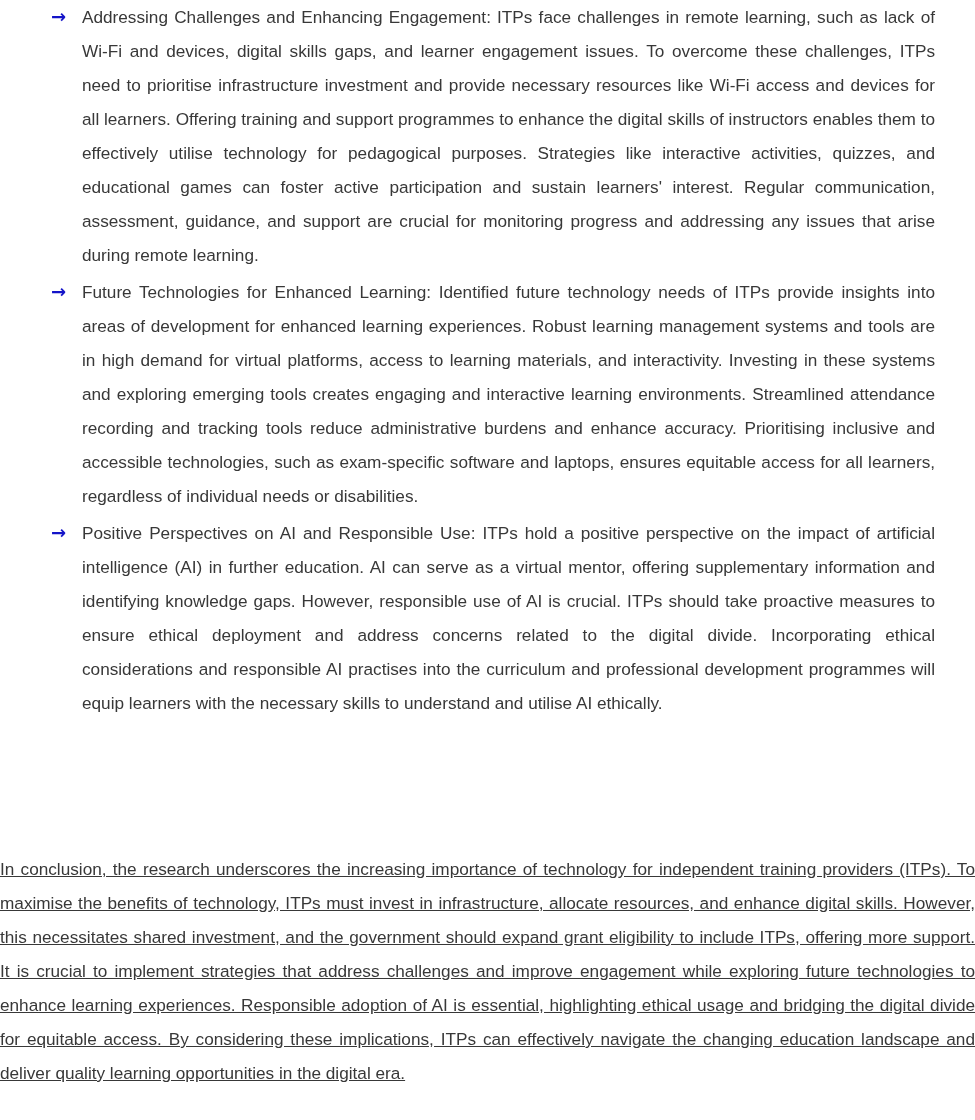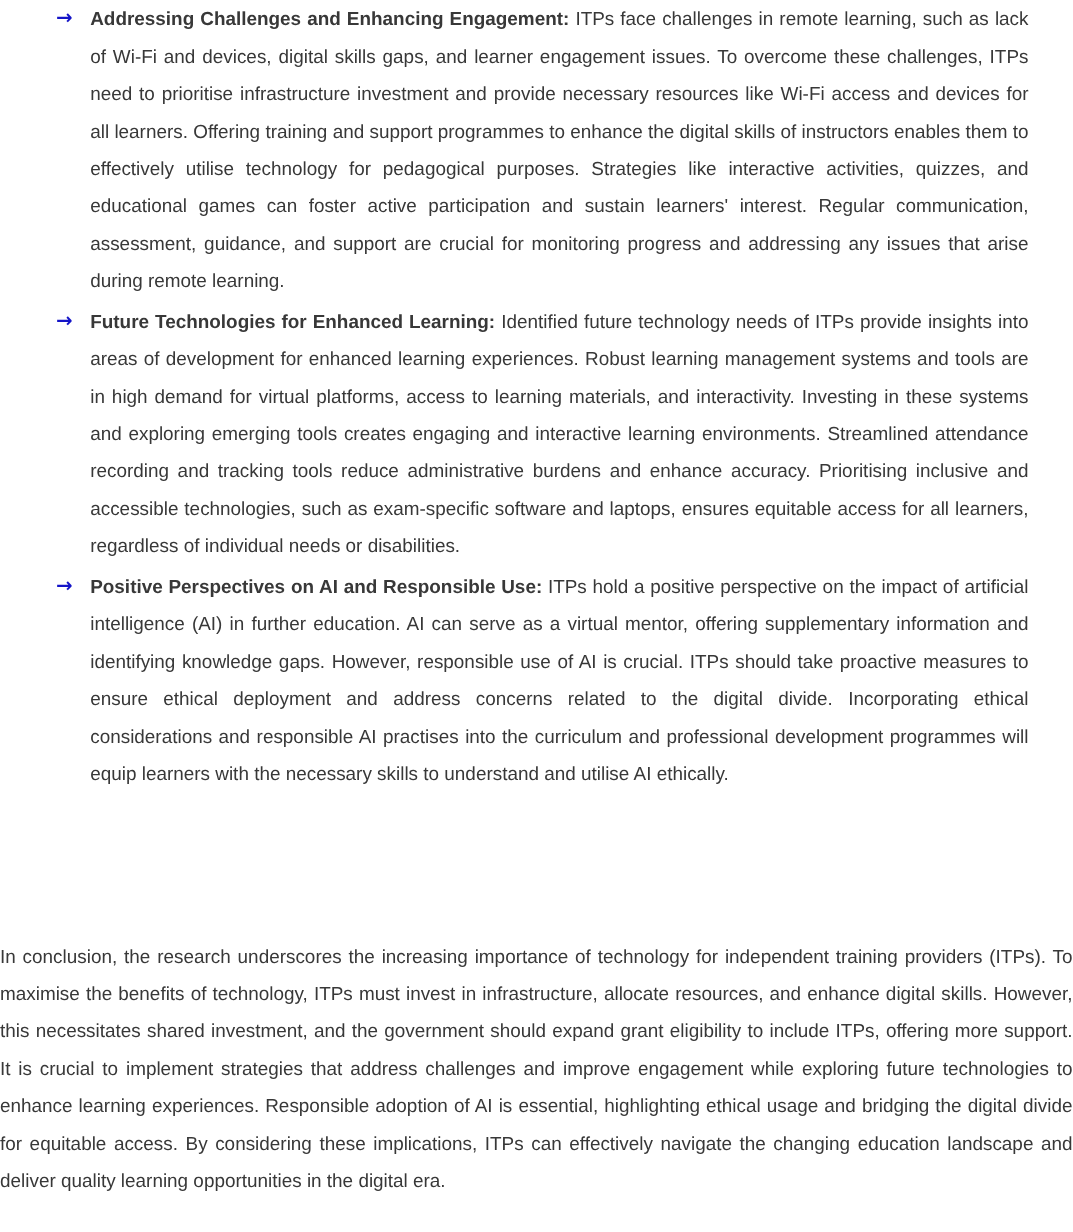--- a/index.html
+++ b/index.html
@@ -11,24 +11,25 @@
     line-height: 34px;
   }
   .doc { position: relative; width: 975px; }
   ul.bullets { list-style: none; margin: 0; padding: 0; position: absolute; left: 0; top: 0; width: 975px; }
   li.bullet { position: relative; padding-left: 82px; width: 853px; text-align: justify; margin-bottom: 3px; }
   .arrow {
     position: absolute; left: 51px; top: 0;
     color: #1414c8; font-weight: bold; font-size: 18px;
     font-family: "DejaVu Sans", sans-serif;
   }
-  .lead { font-weight: bold; }
+  .lead { font-weight: normal; }
   p.conclusion {
     position: absolute; left: 0; top: 852px; width: 975px; margin: 0;
     text-align: justify;
+    text-decoration: underline;
   }
 </style>
 </head>
 <body>
 
 <div class="doc">
   <ul class="bullets">
     <li class="bullet">
       <span class="arrow">→</span>
       <span class="lead">Addressing Challenges and Enhancing Engagement:</span><span> ITPs face challenges in remote learning, such as lack of Wi-Fi and devices, digital skills gaps, and learner engagement issues. To overcome these challenges, ITPs need to prioritise infrastructure investment and provide necessary resources like Wi-Fi access and devices for all learners. Offering training and support programmes to enhance the digital skills of instructors enables them to effectively utilise technology for pedagogical purposes. Strategies like interactive activities, quizzes, and educational games can foster active participation and sustain learners' interest. Regular communication, assessment, guidance, and support are crucial for monitoring progress and addressing any issues that arise during remote learning.</span>

